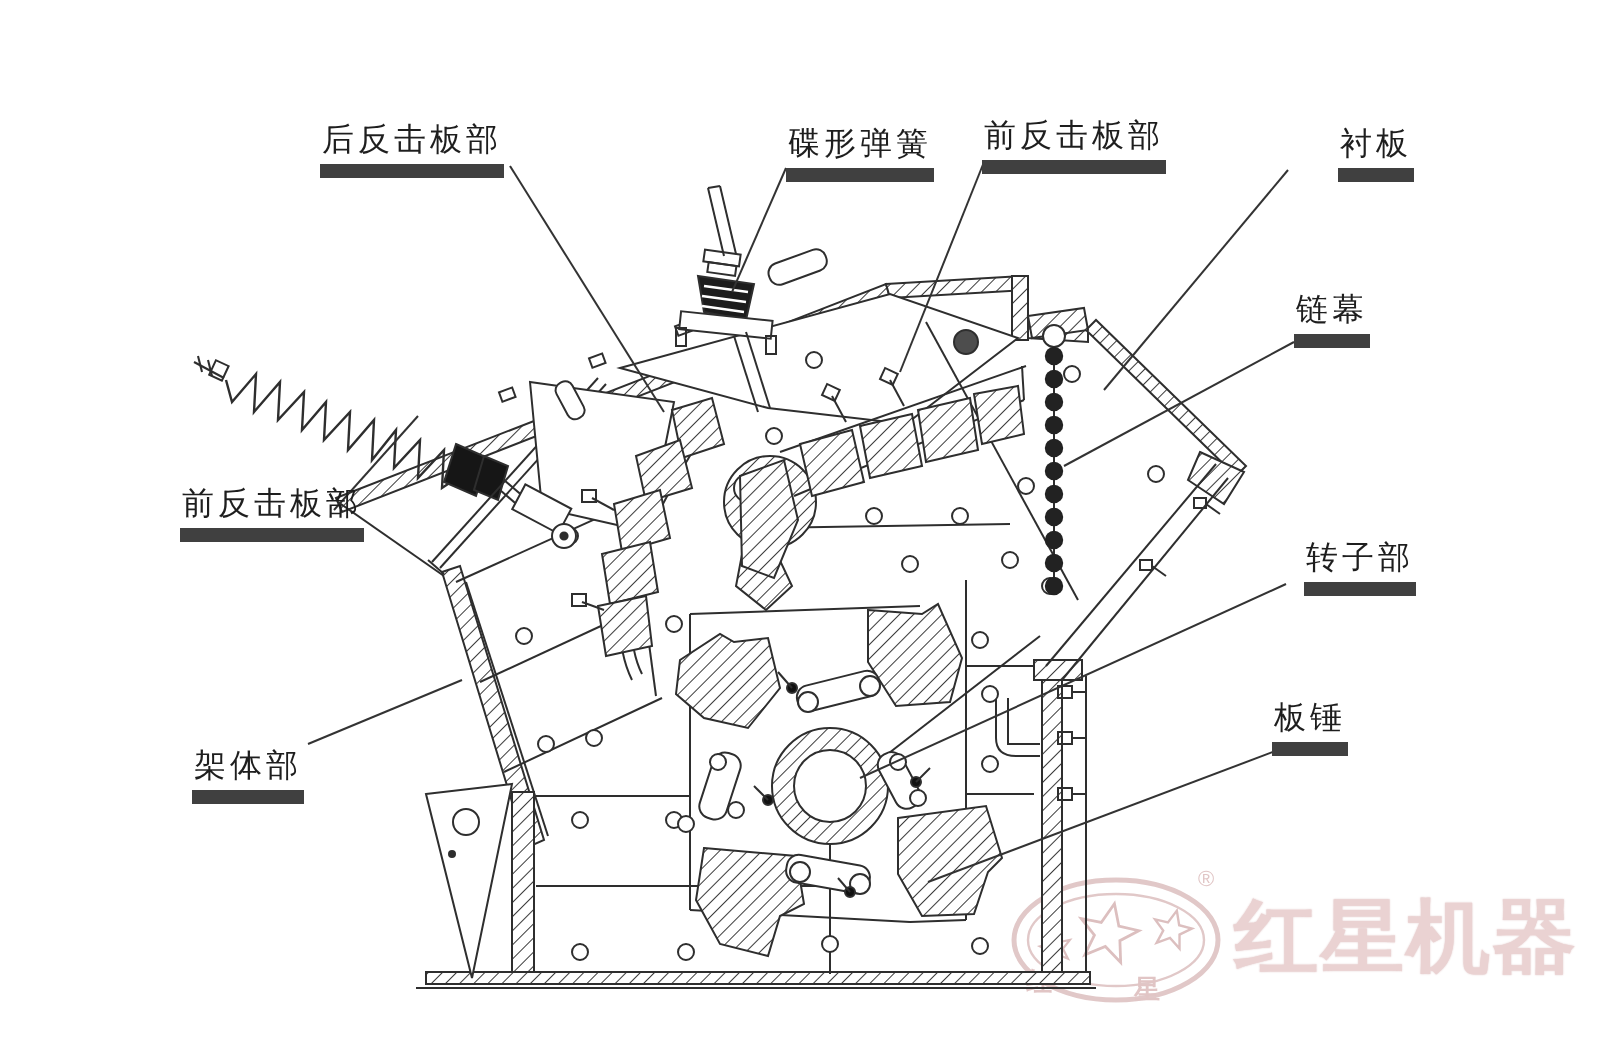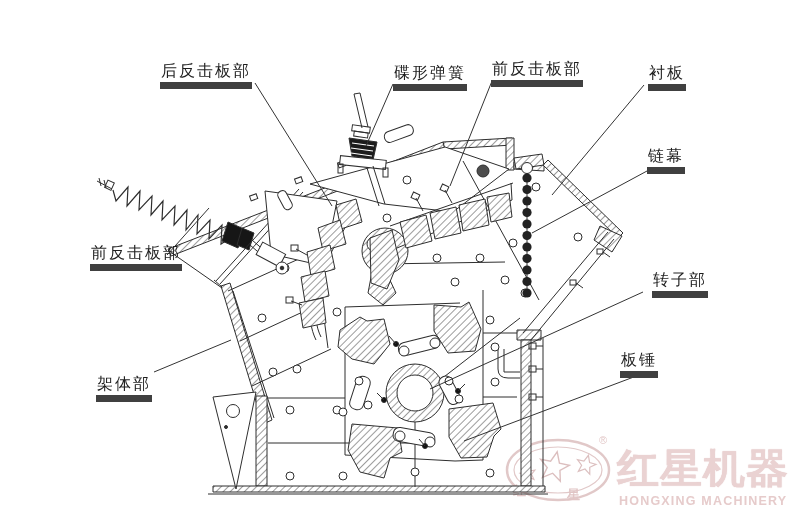--- a/index.html
+++ b/index.html
@@ -38,21 +38,20 @@
       <g fill="rgba(255,255,255,0.55)" stroke="#d6b4b4">
         <path d="M0,-10 L2.9,-3.2 L9.5,-3.1 L4.2,1.3 L5.9,8.1 L0,4.1 L-5.9,8.1 L-4.2,1.3 L-9.5,-3.1 L-2.9,-3.2 Z" transform="translate(53,33) scale(1.55) rotate(12)" stroke-width="0.9"></path>
         <path d="M0,-10 L2.9,-3.2 L9.5,-3.1 L4.2,1.3 L5.9,8.1 L0,4.1 L-5.9,8.1 L-4.2,1.3 L-9.5,-3.1 L-2.9,-3.2 Z" transform="translate(27,40) scale(0.8) rotate(-12)" stroke-width="1.4"></path>
         <path d="M0,-10 L2.9,-3.2 L9.5,-3.1 L4.2,1.3 L5.9,8.1 L0,4.1 L-5.9,8.1 L-4.2,1.3 L-9.5,-3.1 L-2.9,-3.2 Z" transform="translate(85,31) scale(1.0) rotate(14)" stroke-width="1.2"></path>
       </g>
     </svg>
     <span class="wm-reg">®</span>
     <span class="wm-ch l">红</span>
     <span class="wm-ch r">星</span>
     <div class="wm-cn">红星机器</div>
-    <div class="wm-en">HONGXING MACHINERY</div>
   </div>
 
   <svg id="machine" width="800" height="530" viewBox="0 0 800 530">
     <defs>
       <pattern id="ht" width="5" height="5" patternUnits="userSpaceOnUse" patternTransform="rotate(45)">
         <rect width="5" height="5" fill="#ffffff"></rect>
         <line x1="0" y1="0" x2="0" y2="5" stroke="#3a3a3a" stroke-width="1"></line>
       </pattern>
     </defs>
 
@@ -302,20 +301,20 @@
         <line x1="643" y1="292" x2="430" y2="389"></line>
         <line x1="154" y1="372" x2="231" y2="340"></line>
         <line x1="647" y1="372" x2="464" y2="441"></line>
       </g>
     </g>
   </svg>
 
   <div class="lbl" style="left:160px;top:63px"><span>后反击板部</span></div>
   <div class="lbl" style="left:393px;top:65px"><span>碟形弹簧</span></div>
   <div class="lbl" style="left:491px;top:61px"><span>前反击板部</span></div>
-  <div class="lbl" style="left:648px;top:65px"><span>衬板</span></div>
+  <div class="lbl" style="left:669px;top:65px"><span>衬板</span></div>
   <div class="lbl" style="left:647px;top:148px"><span>链幕</span></div>
   <div class="lbl" style="left:90px;top:245px"><span>前反击板部</span></div>
   <div class="lbl" style="left:652px;top:272px"><span>转子部</span></div>
   <div class="lbl" style="left:96px;top:376px"><span>架体部</span></div>
-  <div class="lbl" style="left:620px;top:352px"><span>板锤</span></div>
+  <div class="lbl" style="left:636px;top:352px"><span>板锤</span></div>
 
 </div>
 
 </body></html>

